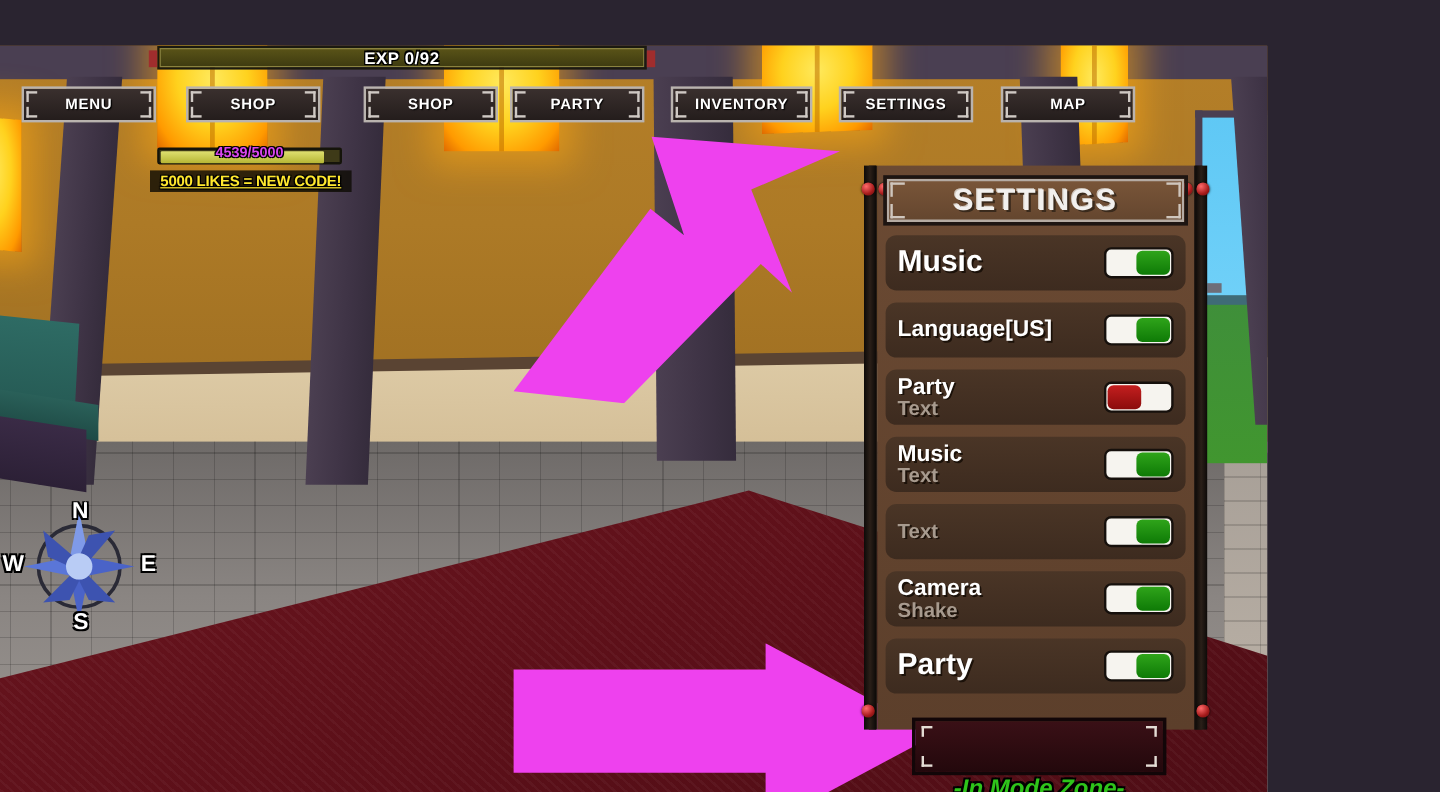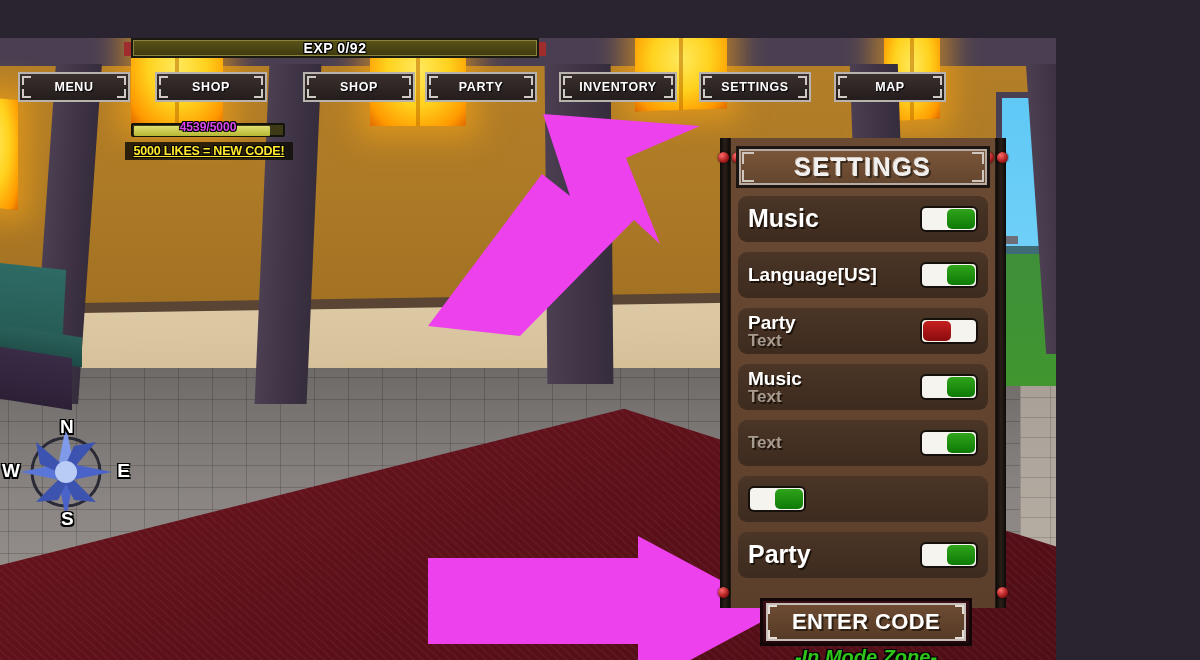--- a/index.html
+++ b/index.html
@@ -461,40 +461,41 @@
         </div>
         <div class="row">
           <div class="row-txt">
             <span class="row-sub">Text</span>
           </div>
           <div class="toggle on">
             <div class="knob"></div>
           </div>
         </div>
         <div class="row">
+          <div class="row-txt">
+            <span class="row-main">Camera</span>
+            <span class="row-sub">Shake</span>
+          </div>
           <div class="toggle on">
             <div class="knob"></div>
           </div>
         </div>
         <div class="row">
           <div class="row-txt">
             <span class="row-main big">Party</span>
           </div>
           <div class="toggle on">
             <div class="knob"></div>
           </div>
         </div>
       </div>
   </div>
 
   <div class="code-holder">
     <div class="code-outer"></div>
-    <div class="code-inner">
-      <span>ENTER CODE</span>
-    </div>
     <i class="code-clip tl"></i>
       <i class="code-clip tr"></i>
     <i class="code-clip bl"></i>
       <i class="code-clip br"></i>
   </div>
   <div class="safe-zone">-In Mode Zone-</div>
 
 </div>
 
 </body></html>

